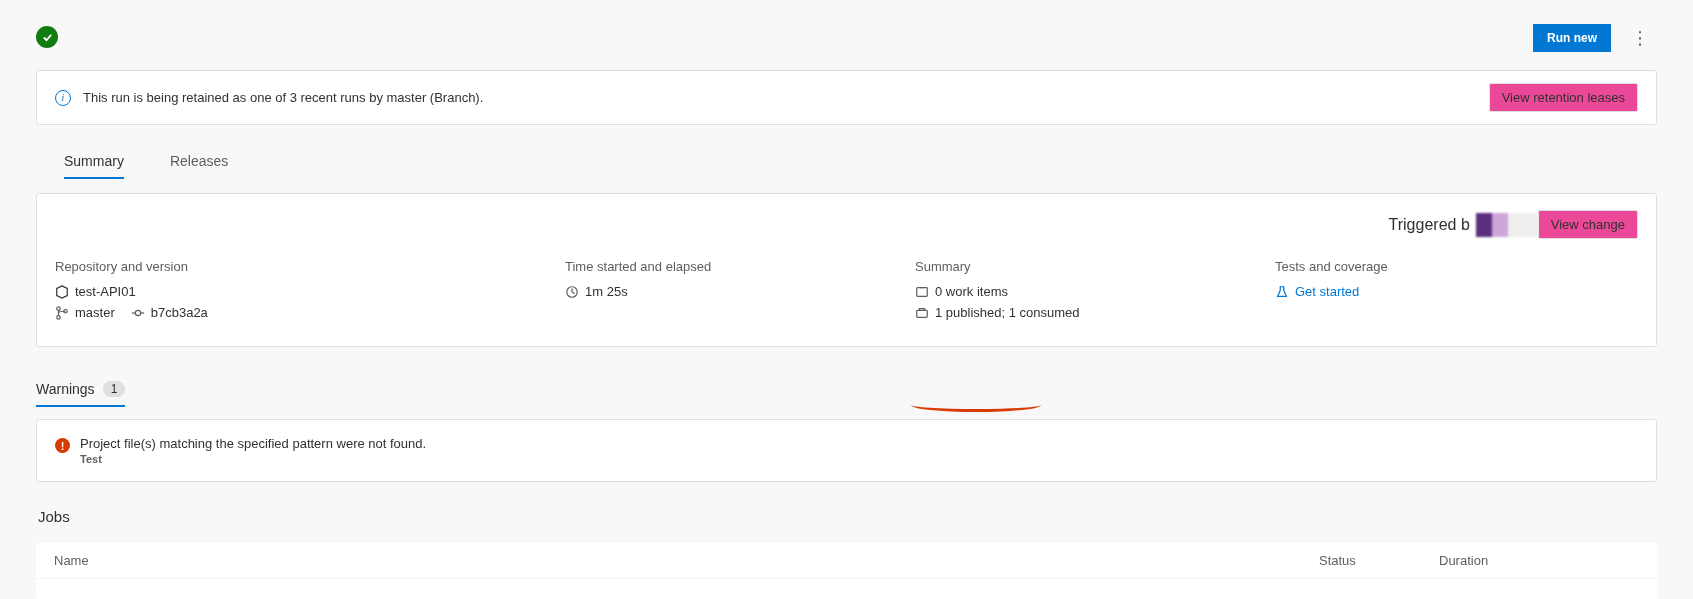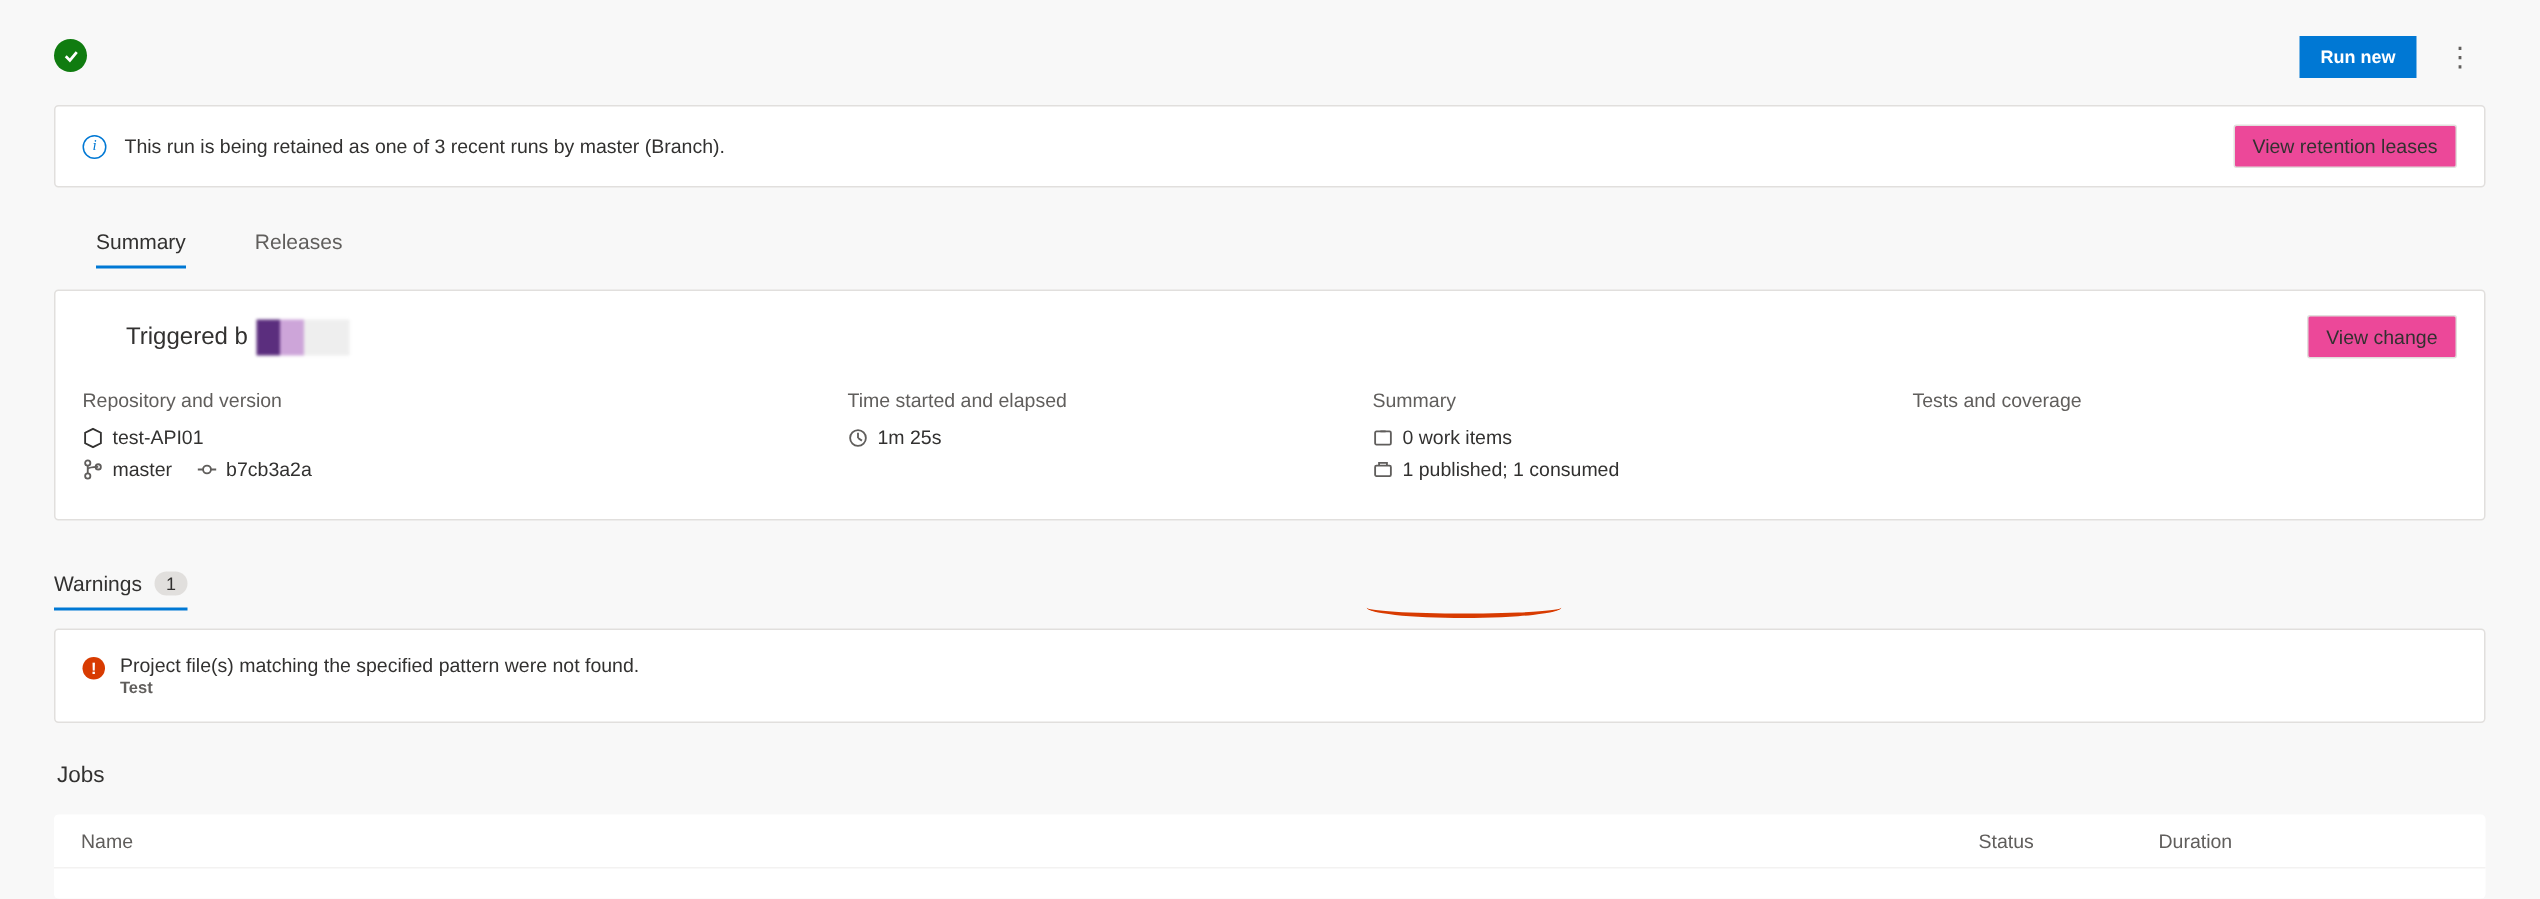--- a/index.html
+++ b/index.html
@@ -47,21 +47,21 @@
     .tab {
       padding: 8px 0; font-size: 14px; color: #605e5c; cursor: pointer;
       border-bottom: 2px solid transparent;
       margin-left: 28px;
     }
     .tab.active { color: #323130; border-bottom-color: #0078d4; font-weight: 400; }
     .summary-panel {
       background: white; border: 1px solid #e1dfdd; border-radius: 3px; padding: 16px 18px 20px 18px;
       margin-bottom: 26px;
     }
-    .triggered-row { display: flex; align-items: center; justify-content: space-between; margin-bottom: 20px; margin-left: 29px; }
+    .triggered-row { display: flex; align-items: center; justify-content: flex-end; margin-bottom: 20px; }
     .triggered-label { font-size: 16px; color: #323130; display: flex; align-items: center; gap: 6px; }
     .pixelated { width: 62px; height: 24px; display: inline-block; background: linear-gradient(90deg, #5b2e7e 0 16px, #cda5d9 16px 32px, #eee 32px 48px, #eee 48px); filter: blur(1px); }
     .detail-columns { display: grid; grid-template-columns: 500px 340px 350px auto; gap: 10px; }
     .detail-col h4 { font-size: 13px; font-weight: 400; color: #605e5c; margin-bottom: 10px; }
     .detail-line { display: flex; align-items: center; gap: 6px; font-size: 13px; color: #323130; margin-bottom: 6px; }
     .icon-sm { width: 14px; height: 14px; fill: none; stroke: #605e5c; stroke-width: 1.4; flex-shrink: 0; }
     .link-blue { color: #0078d4; cursor: pointer; }
     .red-underline {
       position: absolute; width: 130px; height: 14px;
       border-bottom: 3px solid #d83b01; border-radius: 50%;
@@ -183,20 +183,26 @@
             <rect x="2" y="5" width="12" height="8" rx="1"></rect>
             <path d="M5 5 L5 3 L11 3 L11 5"></path>
           </svg>
         <span>1 published; 1 consumed</span>
       </div>
       <div class="red-underline"></div>
     </div>
 
     <div class="detail-col">
       <h4>Tests and coverage</h4>
+      <div class="detail-line">
+        <svg class="icon-sm" viewBox="0 0 16 16" style="stroke:#0078d4">
+            <path d="M6 2 L6 6 L3 13 L13 13 L10 6 L10 2 Z"></path>
+          </svg>
+        <span class="link-blue">Get started</span>
+      </div>
     </div>
 
   </div>
 </div>
 
 <div class="warn-tabs">
   <div class="warn-tab">
     <span>Warnings</span>
     <span class="warn-count">1</span>
   </div>

